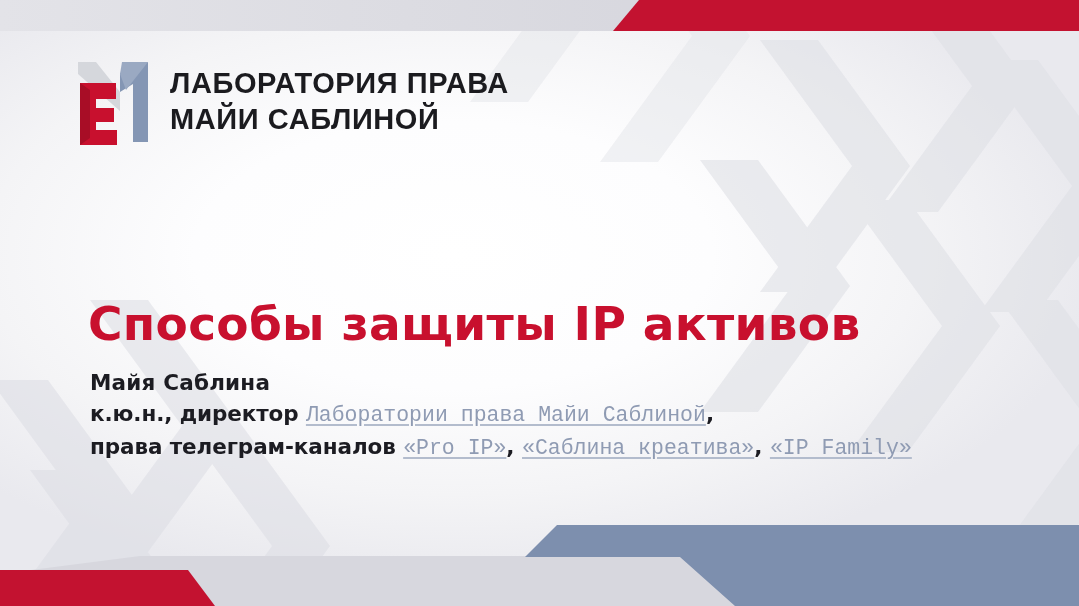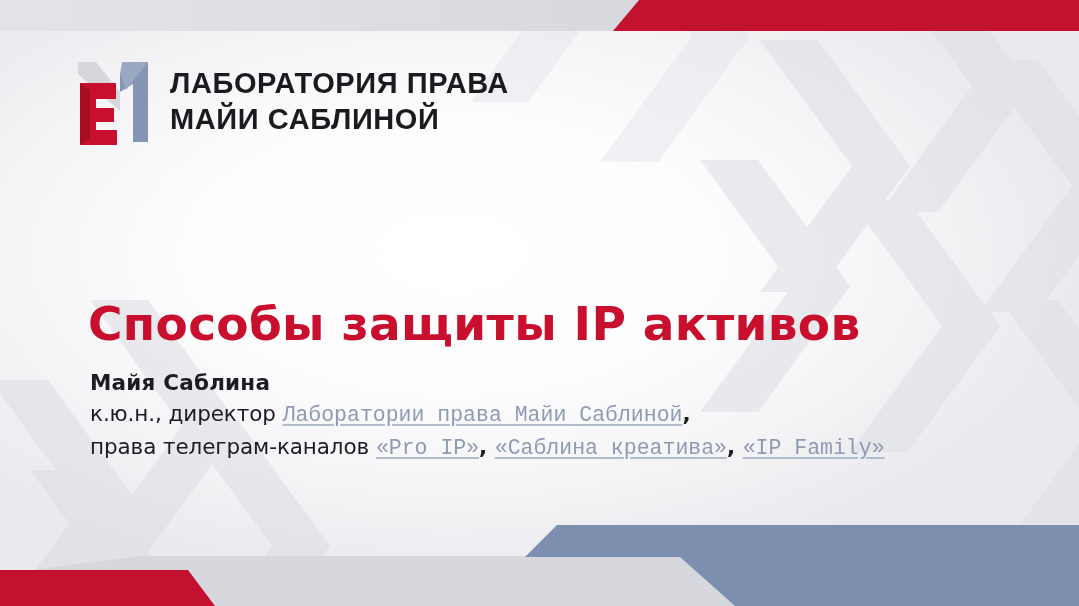--- a/index.html
+++ b/index.html
@@ -140,21 +140,21 @@
     font-size: 21.5px;
     line-height: 1.45;
     color: #1c1c22;
     white-space: nowrap;
   }
   .byline .name {
     font-weight: 700;
     letter-spacing: 0.2px;
   }
   .byline .role {
-    font-weight: 400;
+    font-weight: 700;
     letter-spacing: -0.1px;
   }
   .byline .lnk {
     color: #8f9bb3;
     font-weight: 400;
     text-decoration: underline;
     text-decoration-color: #b3bccd;
     text-underline-offset: 3px;
     cursor: pointer;
     font-family: Liberation Mono, monospace;

